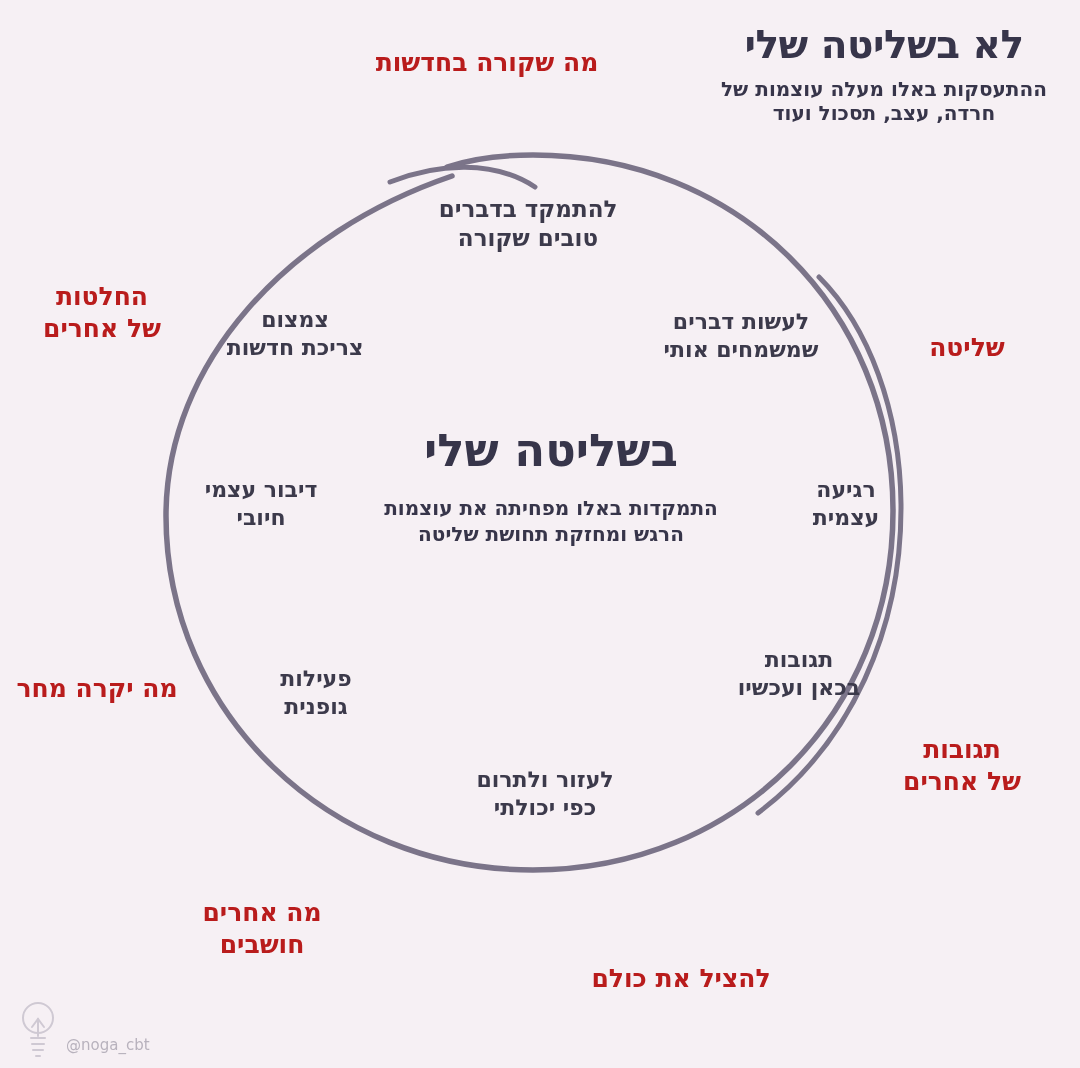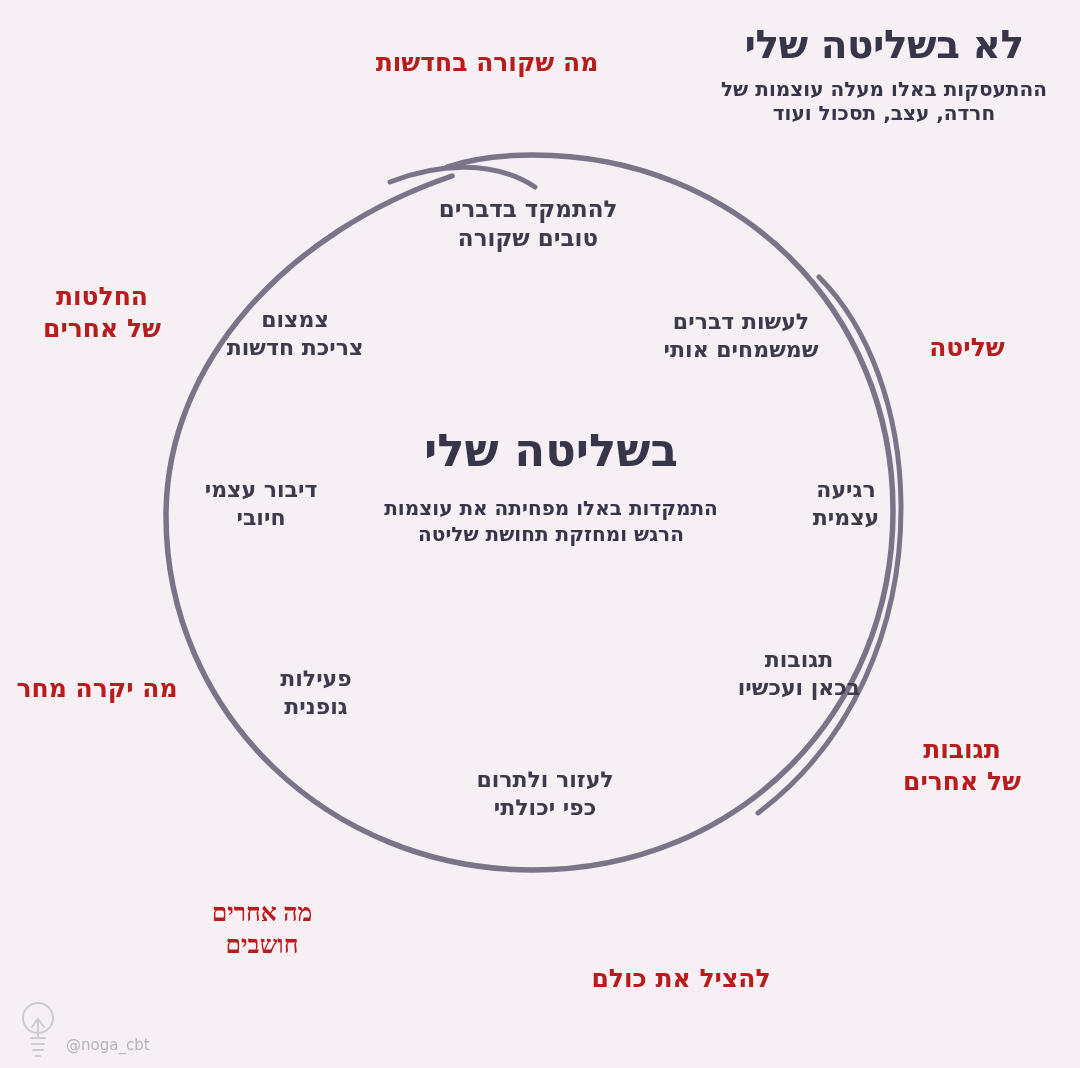--- a/index.html
+++ b/index.html
@@ -108,21 +108,21 @@
 חרדה, עצב, תסכול ועוד</div>
   </div>
 
   <div class="label outside" style="left:487px; top:63px;">מה שקורה בחדשות</div>
   <div class="label outside" style="left:102px; top:313px;">החלטות
 של אחרים</div>
   <div class="label outside" style="left:967px; top:348px;">שליטה</div>
   <div class="label outside" style="left:97px; top:689px;">מה יקרה מחר</div>
   <div class="label outside" style="left:962px; top:766px;">תגובות
 של  אחרים</div>
-  <div class="label outside" style="left:262px; top:929px;font-family:Liberation Serif, serif;">מה אחרים
+  <div class="label outside" style="left:262px; top:929px;">מה אחרים
 חושבים</div>
   <div class="label outside" style="left:681px; top:979px;">להציל את כולם</div>
 
   <div class="center-block">
     <div class="center-title">בשליטה שלי</div>
     <div class="center-sub">התמקדות באלו מפחיתה את עוצמות
 הרגש ומחזקת תחושת שליטה</div>
   </div>
 
   <div class="label inside" style="left:528px; top:224px; font-size:23px;">להתמקד בדברים

